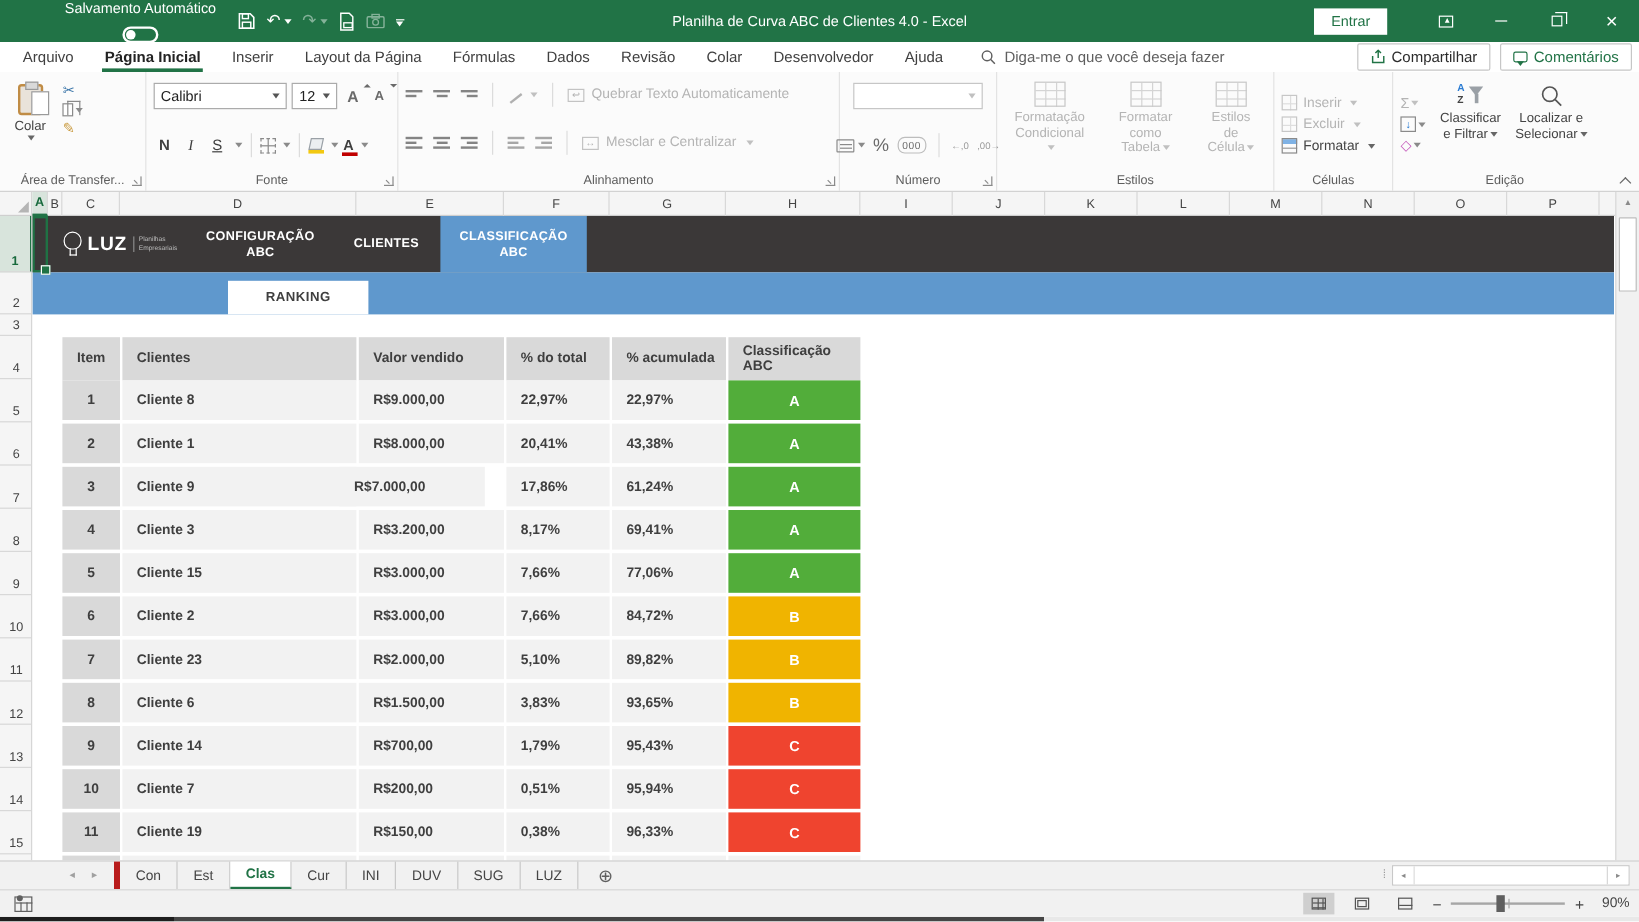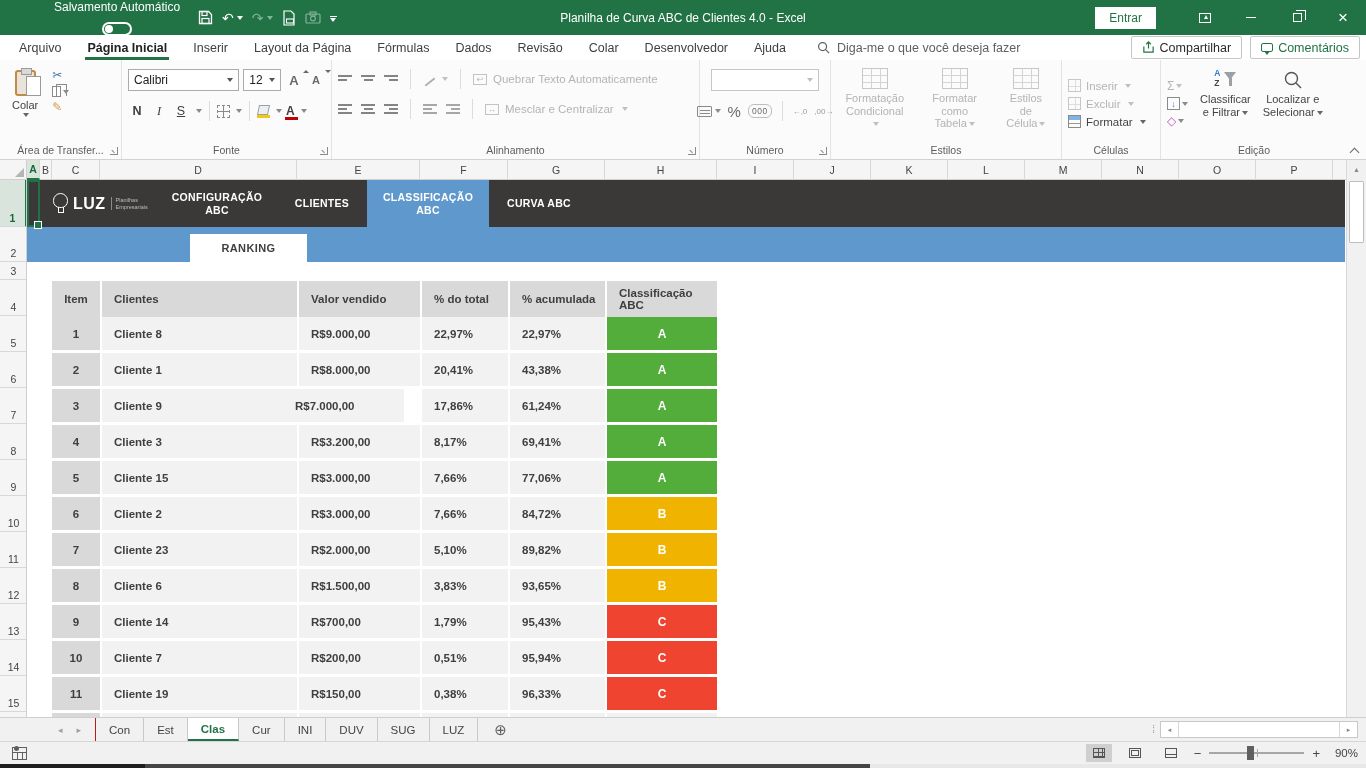--- a/index.html
+++ b/index.html
@@ -55,21 +55,21 @@
 
   .clipboard-icon { width:21px; height:26px; border:2px solid #c08c45; border-radius:3px; background:#e9e3da; position:relative; margin-top:2px; }
   .clipboard-icon::before { content:''; position:absolute; left:4px; top:-4px; width:9px; height:5px; background:#d9d9d9; border:1px solid #9a9a9a; }
   .clipboard-icon::after { content:''; position:absolute; right:-7px; top:4px; width:13px; height:18px; background:#fff; border:1px solid #9a9a9a; }
   .clip-col { display:flex; flex-direction:column; gap:4px; margin-left:8px; margin-top:3px; }
   .sicon { font-size:12px; color:#3b76a9; line-height:13px; }
   .copy-glyph { display:inline-block; width:9px; height:11px; border:1.2px solid #8a8a8a; background:#fff; position:relative; }
   .copy-glyph::before { content:''; position:absolute; left:2.5px; top:-3.5px; width:9px; height:11px; border:1.2px solid #8a8a8a; border-bottom:none; background:transparent; }
   .painter { color:#c99a3f; font-size:12px; line-height:12px; }
 
-  .fonte-body { flex-direction:column; gap:10px; padding-top:3px; }
+  .fonte-body { flex-direction:column; gap:20px; padding-top:3px; }
   .frow { display:flex; align-items:center; gap:4px; }
   .combo { border:1px solid #ababab; background:#fff; height:22px; display:flex; align-items:center; font-size:12px; color:#222; padding:0 5px; justify-content:space-between; }
   .combo .caret2 { border-top-color:#555; }
   .fbtn { min-width:18px; height:20px; display:flex; align-items:center; justify-content:center; font-size:12.5px; color:#3f3f3f; cursor:pointer; }
   .grow-a { font-size:13px; font-weight:bold; position:relative; color:#6a6a6a; }
   .tiny-caret-up { position:absolute; top:0px; right:-6px; width:0; height:0; border-left:3px solid transparent; border-right:3px solid transparent; border-bottom:3.5px solid #6a6a6a; }
   .tiny-caret-dn { position:absolute; top:0px; right:-6px; width:0; height:0; border-left:3px solid transparent; border-right:3px solid transparent; border-top:3.5px solid #6a6a6a; }
   .vdiv { width:1px; height:20px; background:#dcdcdc; margin:0 3px; }
   .bold-n { font-weight:bold; }
   .italic-i { font-style:italic; font-family:"Liberation Serif",serif; }
@@ -153,21 +153,21 @@
   .td.classe { justify-content:center; padding-left:0; color:#fff; font-weight:bold; font-size:12px; }
 
   .v-scroll { position:absolute; right:0; top:0; width:20px; height:557px; background:#f1f1f1; border-left:1px solid #d8d8d8; }
   .v-arrow { height:18px; display:flex; align-items:center; justify-content:center; font-size:7px; color:#8a8a8a; }
   .v-thumb { position:absolute; left:2px; top:21px; width:15px; height:62px; background:#fff; border:1px solid #bdbdbd; border-radius:1px; }
 
   
   .sheettabs { height:24px; background:#f1f1f1; border-top:1px solid #cfcfcf; display:flex; align-items:stretch; position:relative; }
   .st-nav { display:flex; align-items:center; gap:14px; padding:0 14px 0 58px; color:#a0a0a0; font-size:9px; }
   .stab { display:flex; align-items:center; padding:0 13px; font-size:11.5px; color:#444; border-right:1px solid #c9c9c9; cursor:pointer; }
-  .stab:first-of-type { border-left:1px solid #b91c1c; }
+  .stab:first-of-type { border-left:5px solid #b91c1c; }
   .stab.active { background:#fff; color:#217346; font-weight:bold; border-bottom:2px solid #217346; }
   .addsheet { display:flex; align-items:center; margin-left:16px; font-size:15px; color:#5f5f5f; cursor:pointer; }
   .st-right { position:absolute; right:8px; top:0; height:23px; display:flex; align-items:center; gap:6px; }
   .dots { color:#9a9a9a; font-size:10px; letter-spacing:-1px; }
   .h-scroll { display:flex; align-items:center; height:17px; border:1px solid #c8c8c8; background:#f5f5f5; }
   .h-arrow { width:18px; height:15px; background:#fff; border-right:1px solid #d8d8d8; display:flex; align-items:center; justify-content:center; font-size:7px; color:#8a8a8a; }
   .h-arrow.r { border-right:none; border-left:1px solid #d8d8d8; }
   .h-thumb { width:160px; height:15px; background:#fff; }
 
   
@@ -540,21 +540,20 @@
           <span class="tagline"><span>Planilhas</span><br><span>Empresariais</span></span>
         </div>
         <div id="nav-tabs" style="display:flex">
             <div class="nav-tab" style="width: 120px;">
               <span><span>CONFIGURAÇÃO</span><br><span>ABC</span></span>
             </div>
             <div class="nav-tab" style="width: 90px;">CLIENTES</div>
             <div class="nav-tab active" style="width: 122px;">
               <span><span>CLASSIFICAÇÃO</span><br><span>ABC</span></span>
             </div>
-            <div class="nav-tab" style="width: 100px;">CURVA ABC</div>
           </div>
       </div>
       <div class="blue-bar"></div>
       <div class="ranking-tab">RANKING</div>
       <div class="sel-a1"></div>
       <div id="table-layer">
           <div class="th center" style="left: 25px; width: 48px; top: 101px;">Item</div>
           <div class="th" style="left: 75px; width: 195px; top: 101px;">Clientes</div>
           <div class="th" style="left: 272px; width: 121px; top: 101px;">Valor vendido</div>
           <div class="th" style="left: 395px; width: 86px; top: 101px;">% do total</div>

